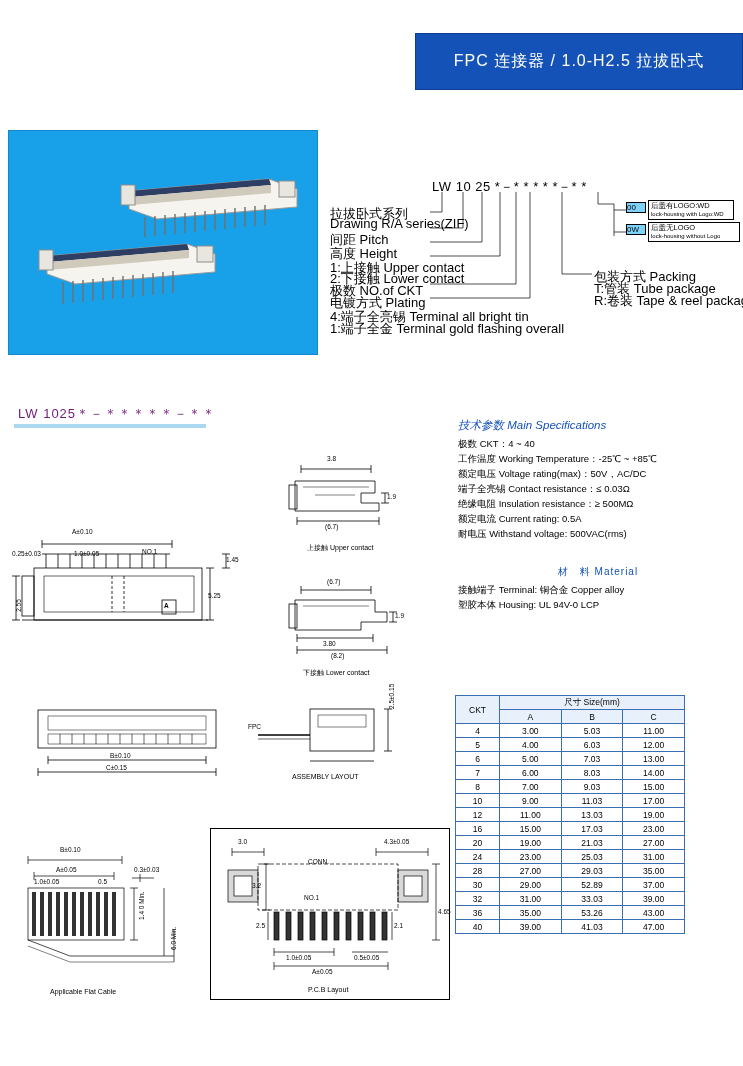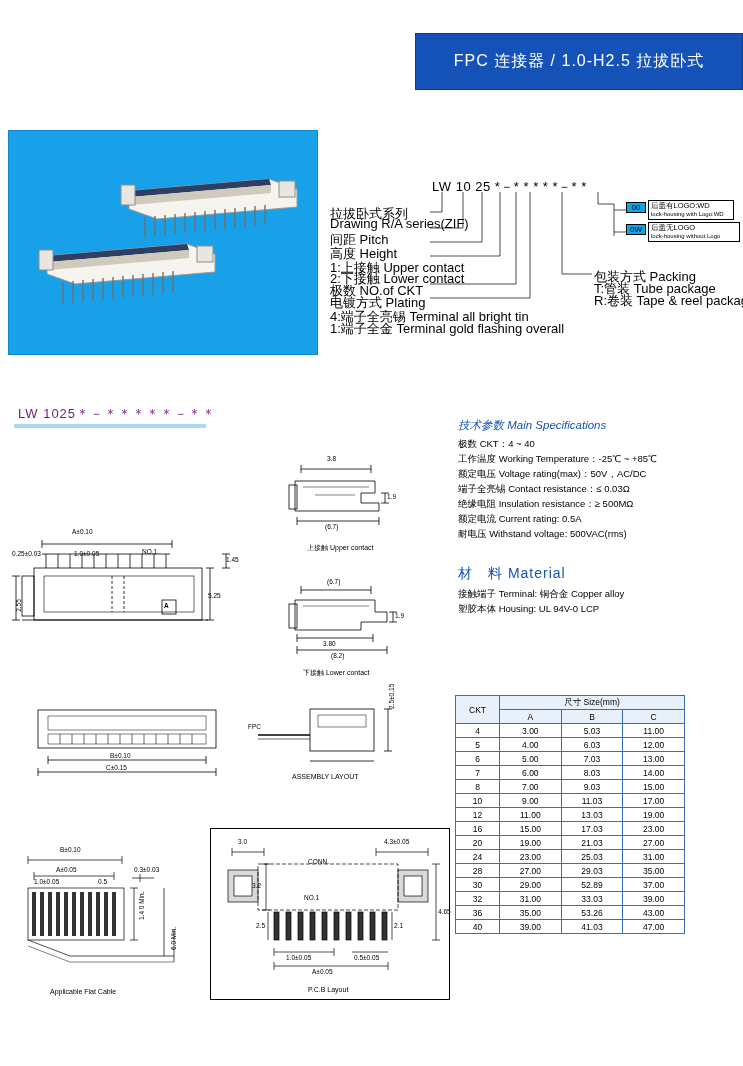--- a/index.html
+++ b/index.html
@@ -34,39 +34,39 @@
   .pn-block { position:absolute; left:330px; top:170px; width:405px; height:185px; }
   .pn-code {
     font-size:13px; letter-spacing:0.5px; white-space:nowrap;
   }
   .pn-legend { position:absolute; font-size:13px; line-height:1.25; white-space:nowrap; }
   .logo-box {
     position:absolute; border:1px solid #000; font-size:7.5px;
     padding:1px 2px; line-height:1.15; background:#fff; white-space:nowrap;
   }
   .logo-key {
-    position:absolute; border:1px solid #000; width:20px; text-align:center;
-    font-size:8px; background:#0ea5e9;
+    position:absolute; border:1px solid #000; width:20px; text-align:left;
+    font-size:8px; background:#7dd3fc;
   }
 
   
   .model-label {
     position:absolute; left:18px; top:405px; font-size:13px; letter-spacing:1px;
     color:#701a75;
   }
   .model-underline {
     position:absolute; left:14px; top:424px; width:192px; height:4px; background:#a9d8f0;
   }
 
   
   .spec-block { position:absolute; left:458px; top:418px; width:280px; }
   .spec-title { font-size:11.5px; color:#1452b8; margin-bottom:3px;font-style:italic; }
   .spec-line { font-size:9.5px; line-height:15px; white-space:nowrap; }
   .mat-block { position:absolute; left:458px; top:565px; width:280px; }
-  .mat-title { font-size:14px; color:#1452b8; margin-bottom:3px; letter-spacing:1px;}
+  .mat-title { font-size:10px; color:#1452b8; margin-bottom:3px; letter-spacing:1px;text-align:center;}
 
   
   .size-table {
     position:absolute; left:455px; top:695px; width:230px;
     border-collapse:collapse; font-size:8.5px;
   }
   .size-table td, .size-table th {
     border:1px solid #3b6fb5; text-align:center; height:14px; padding:0;
     font-weight:normal; background:#fff;
   }

